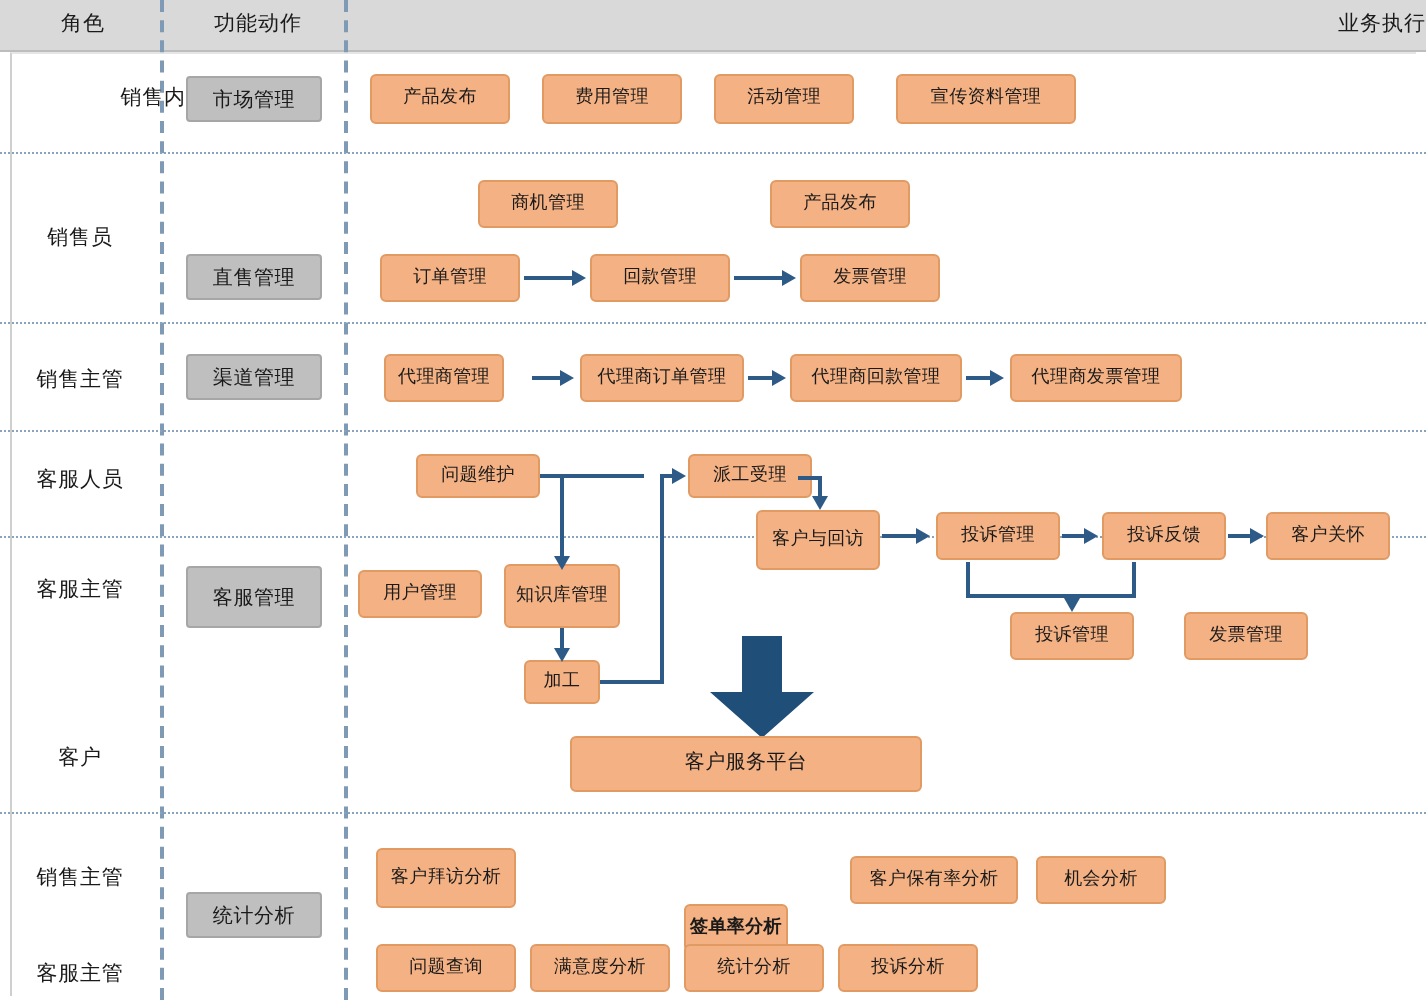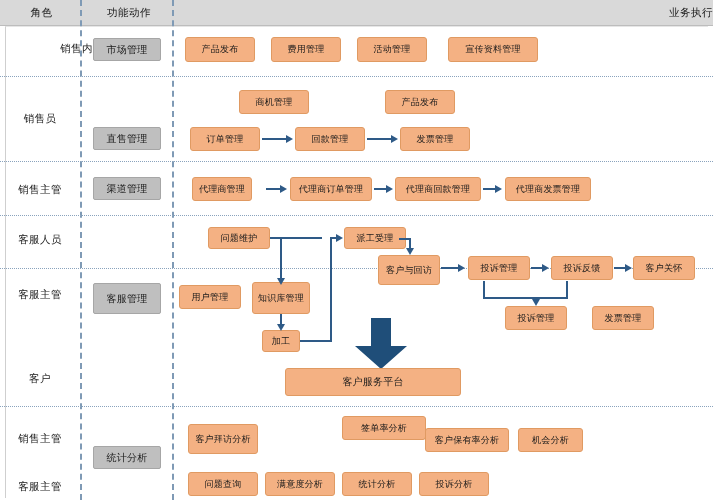--- a/index.html
+++ b/index.html
@@ -258,21 +258,21 @@
   <div class="conn conn-v" style="left:535px;top:297px;height:4px;"></div>
   <div class="arrow-d" style="left:532px;top:299px;"></div>
 
   <svg class="big-arrow" viewBox="0 0 58 52">
     <polygon points="19,0 39,0 39,28 55,28 29,51 3,28 19,28" fill="#1f4e79"></polygon>
   </svg>
 
   <div class="task-box platform" style="left:285px;top:368px;width:176px;height:28px;">客户服务平台</div>
 
   <div class="task-box" style="left:188px;top:424px;width:70px;height:30px;">客户拜访分析</div>
-  <div class="task-box" style="left:342px;top:416px;width:84px;height:24px;">签单率分析</div>
+  <div class="task-box" style="left:342px;top:452px;width:52px;height:24px;font-weight:bold;">签单率分析</div>
   <div class="task-box" style="left:425px;top:428px;width:84px;height:24px;">客户保有率分析</div>
   <div class="task-box" style="left:518px;top:428px;width:65px;height:24px;">机会分析</div>
 
   <div class="task-box" style="left:188px;top:472px;width:70px;height:24px;">问题查询</div>
   <div class="task-box" style="left:265px;top:472px;width:70px;height:24px;">满意度分析</div>
   <div class="task-box" style="left:342px;top:472px;width:70px;height:24px;">统计分析</div>
   <div class="task-box" style="left:419px;top:472px;width:70px;height:24px;">投诉分析</div>
 
 </div>
 

